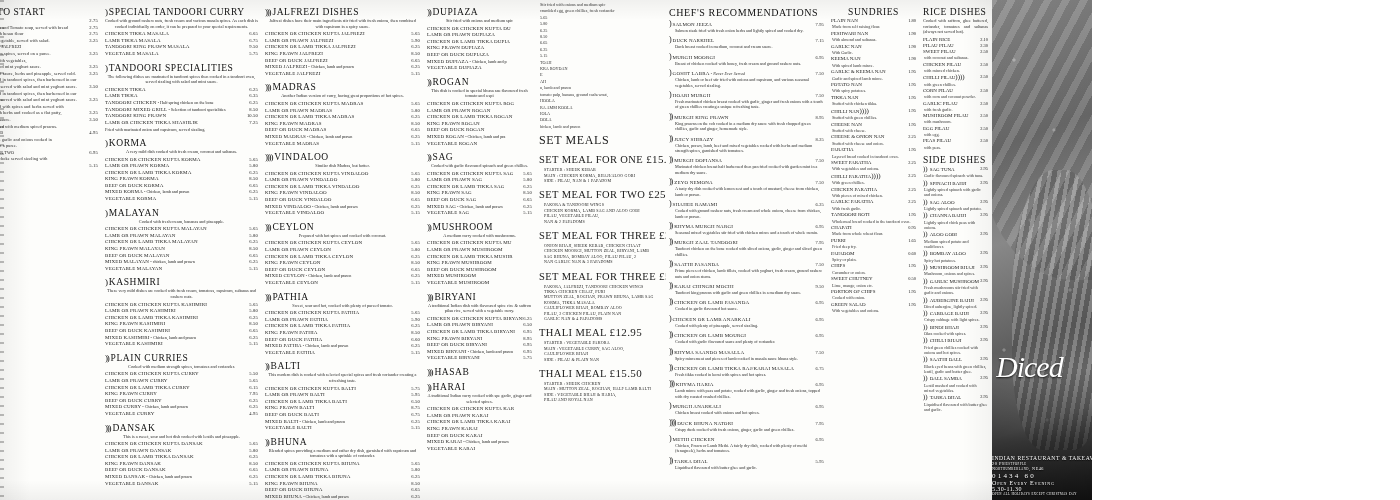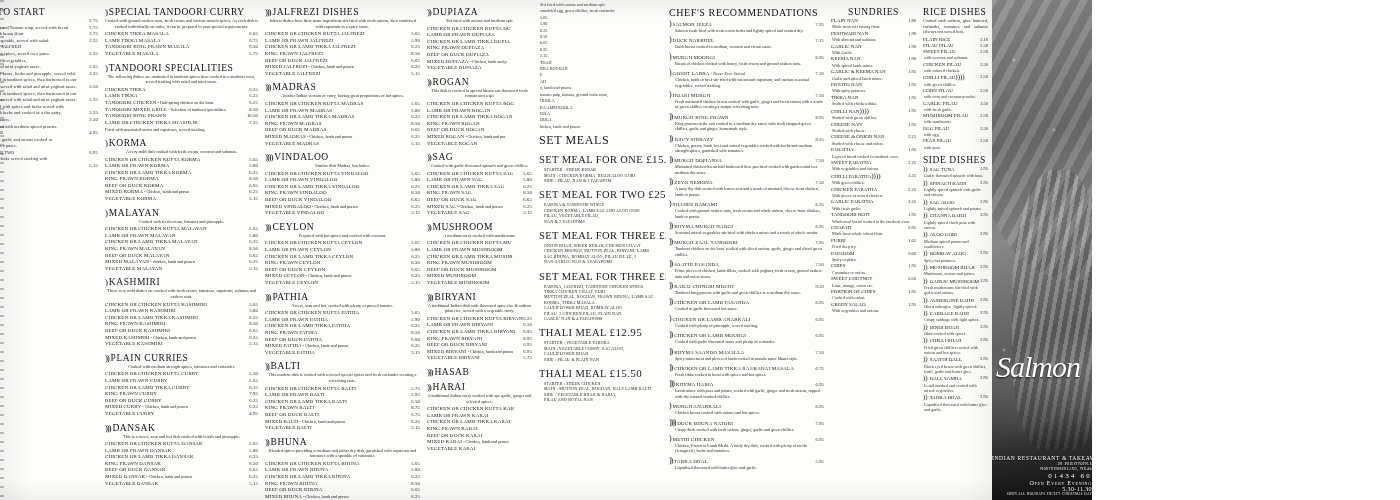--- a/index.html
+++ b/index.html
@@ -131,21 +131,21 @@
     background:linear-gradient(180deg,rgba(0,0,0,0) 0%,rgba(0,0,0,.55) 55%,rgba(0,0,0,.80) 100%);
   }
   #photo-panel .logo{
     position:absolute;left:4px;top:352px;width:96px;
     color:#fff;font-family:"Liberation Serif",serif;font-style:italic;
     font-size:30px;line-height:30px;letter-spacing:-1px;
     text-shadow:0 1px 2px rgba(0,0,0,.8);
     overflow:hidden;white-space:nowrap;
   }
   #photo-panel .info{
-    position:absolute;left:0;bottom:4px;width:100%;text-align:right;color:#fff;
+    position:absolute;left:0;bottom:4px;width:100%;text-align:left;color:#fff;
     text-shadow:0 1px 1px rgba(0,0,0,.9);
   }
   #photo-panel .info .l1{font-size:5.6px;letter-spacing:.6px;font-variant:small-caps;white-space:nowrap;}
   #photo-panel .info .l2{font-size:4.4px;letter-spacing:.5px;font-variant:small-caps;white-space:nowrap;}
   #photo-panel .info .l3{font-size:4.2px;letter-spacing:.5px;font-variant:small-caps;white-space:nowrap;}
   #photo-panel .info .l4{font-size:7px;letter-spacing:2.2px;white-space:nowrap;margin-top:1px;}
   #photo-panel .info .l5{font-size:6px;letter-spacing:.8px;font-variant:small-caps;white-space:nowrap;}
   #photo-panel .info .l6{font-size:6px;letter-spacing:.4px;white-space:nowrap;}
   #photo-panel .info .l7{font-size:3.6px;letter-spacing:.4px;font-variant:small-caps;white-space:nowrap;}
 
@@ -1493,21 +1493,21 @@
     </div>
 
   </div>
 </div>
 
 <div id="photo-panel">
   <div class="art"></div>
   <div class="drape"></div>
   <div class="figure"></div>
   <div class="shadow"></div>
-  <div class="logo">Salmon</div>
+  <div class="logo">Diced</div>
   <div class="info">
     <div class="l1">INDIAN RESTAURANT &amp; TAKEAWAY</div>
     <div class="l2">20 Priestpopple</div>
     <div class="l3">Northumberland, NE46</div>
     <div class="l4">01434  60</div>
     <div class="l5">Open Every Evening</div>
     <div class="l6">5.30-11.30</div>
     <div class="l7">Open all Holidays except Christmas Day</div>
   </div>
 </div>

